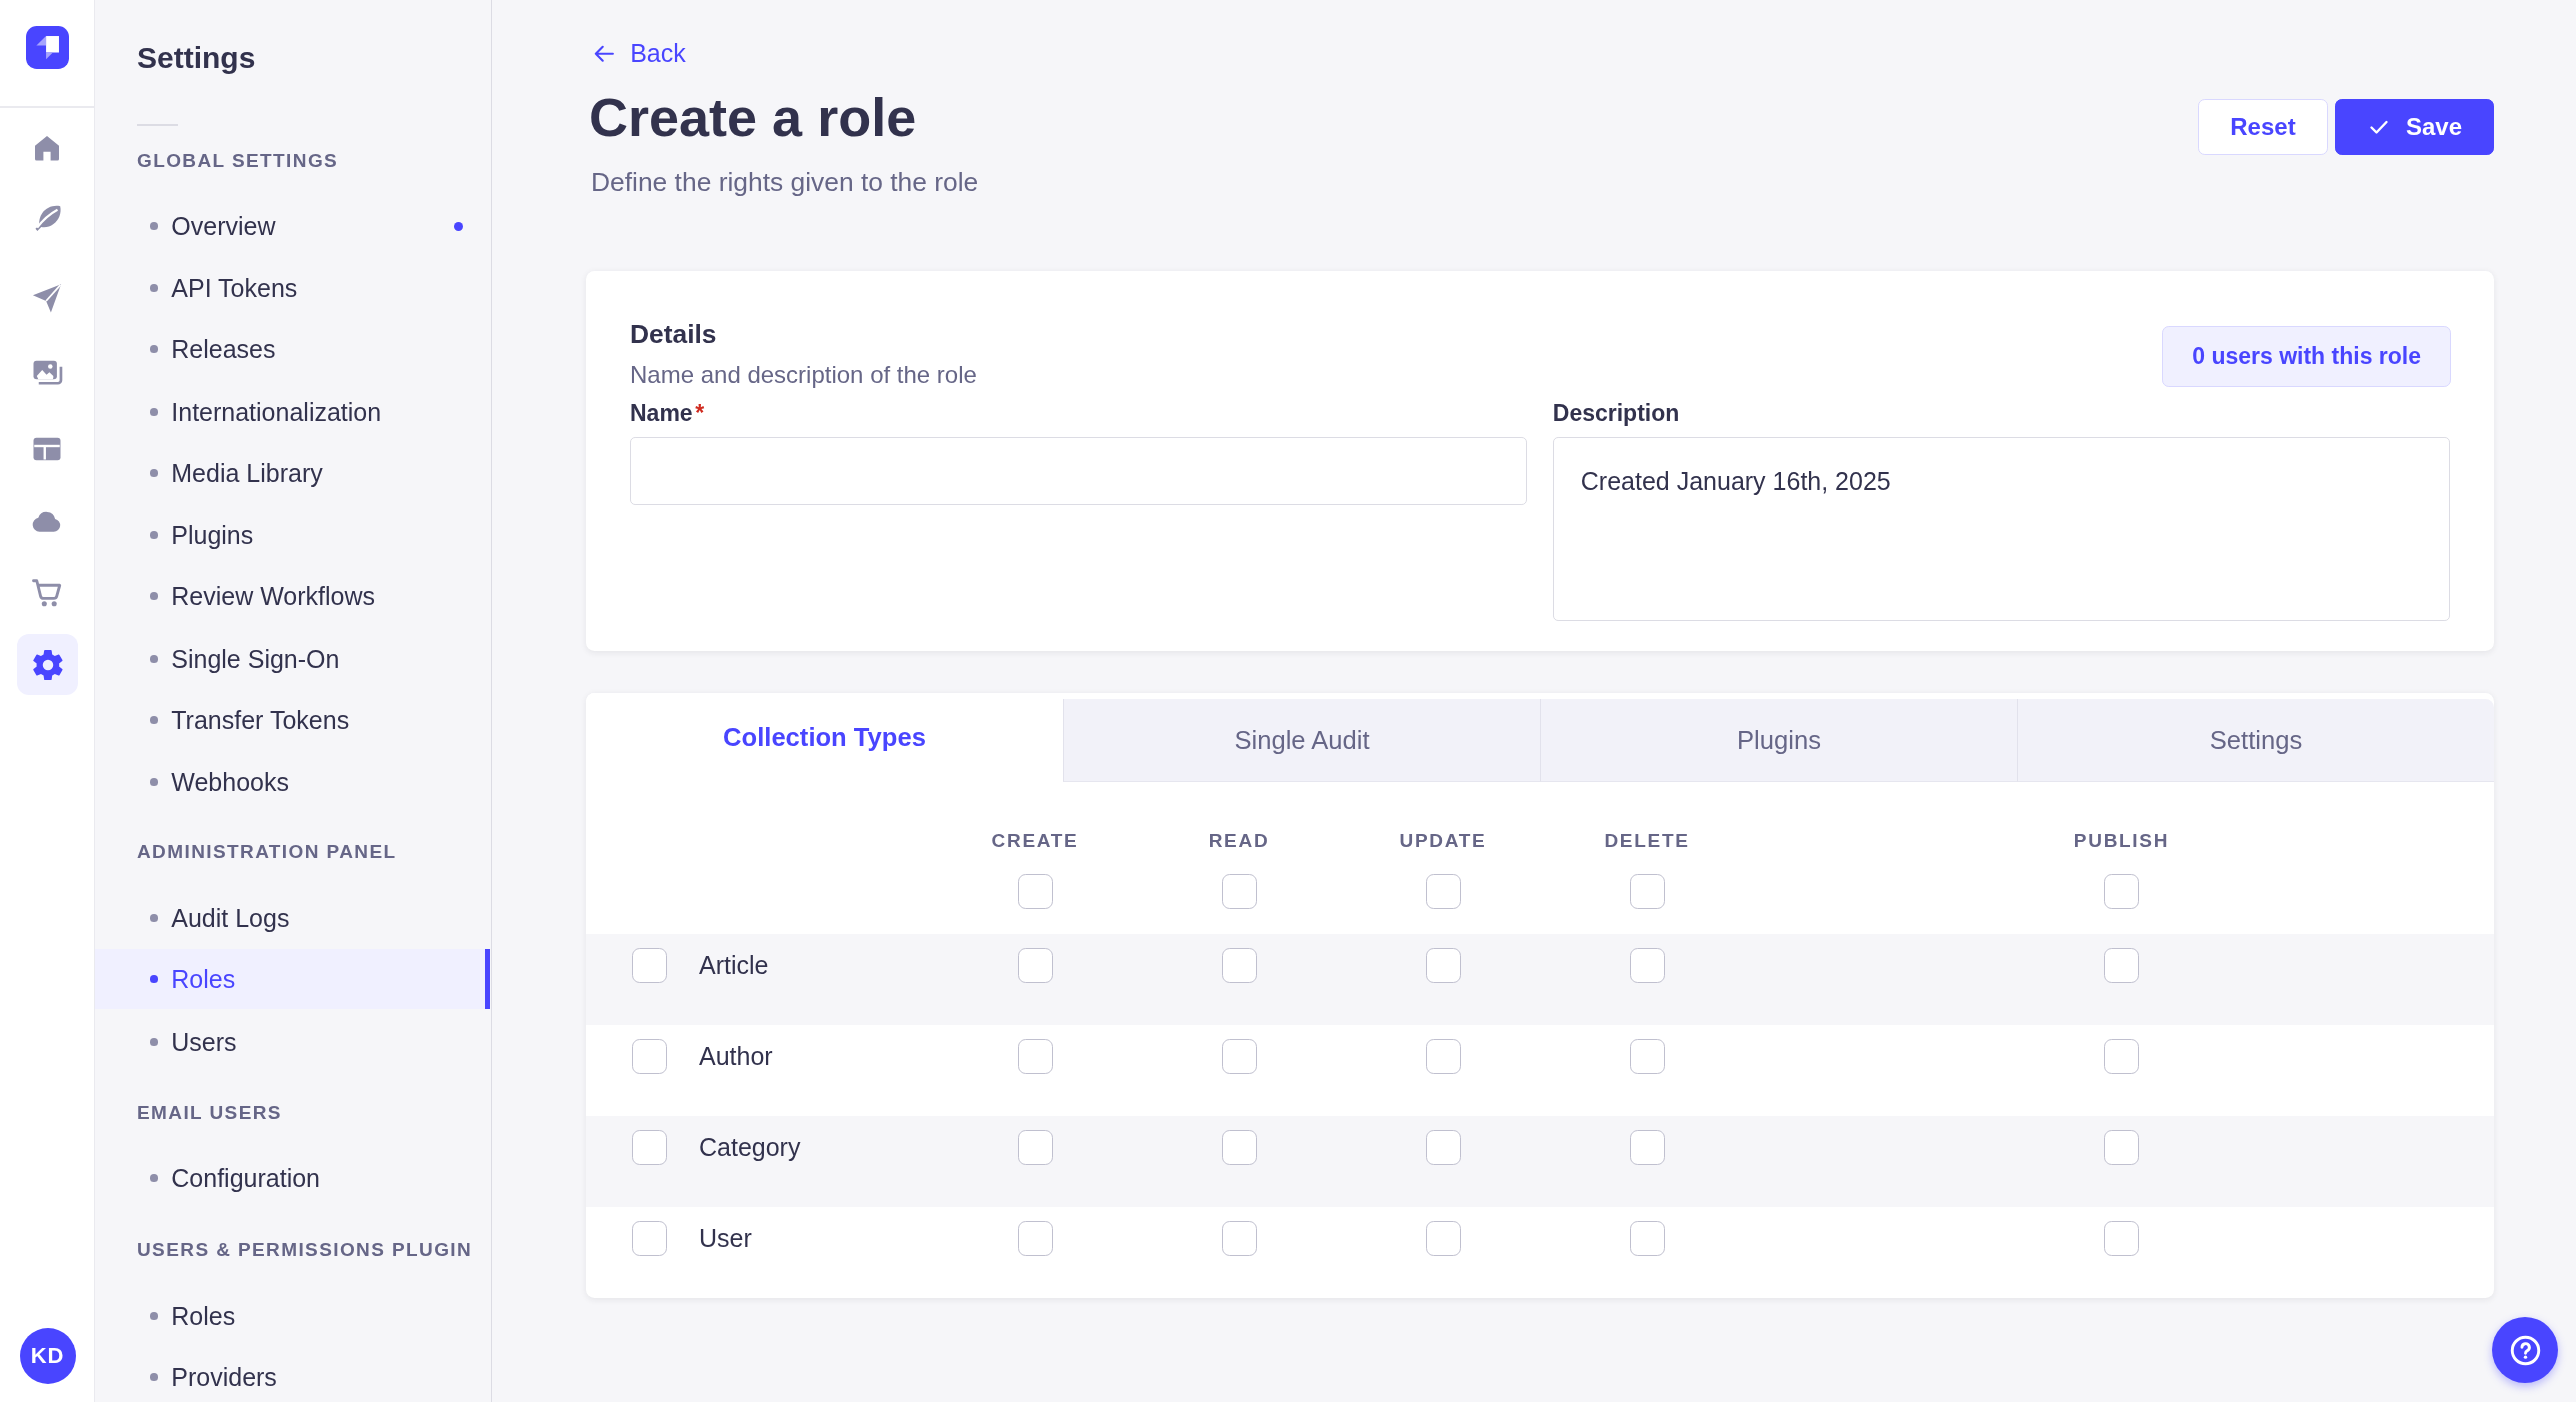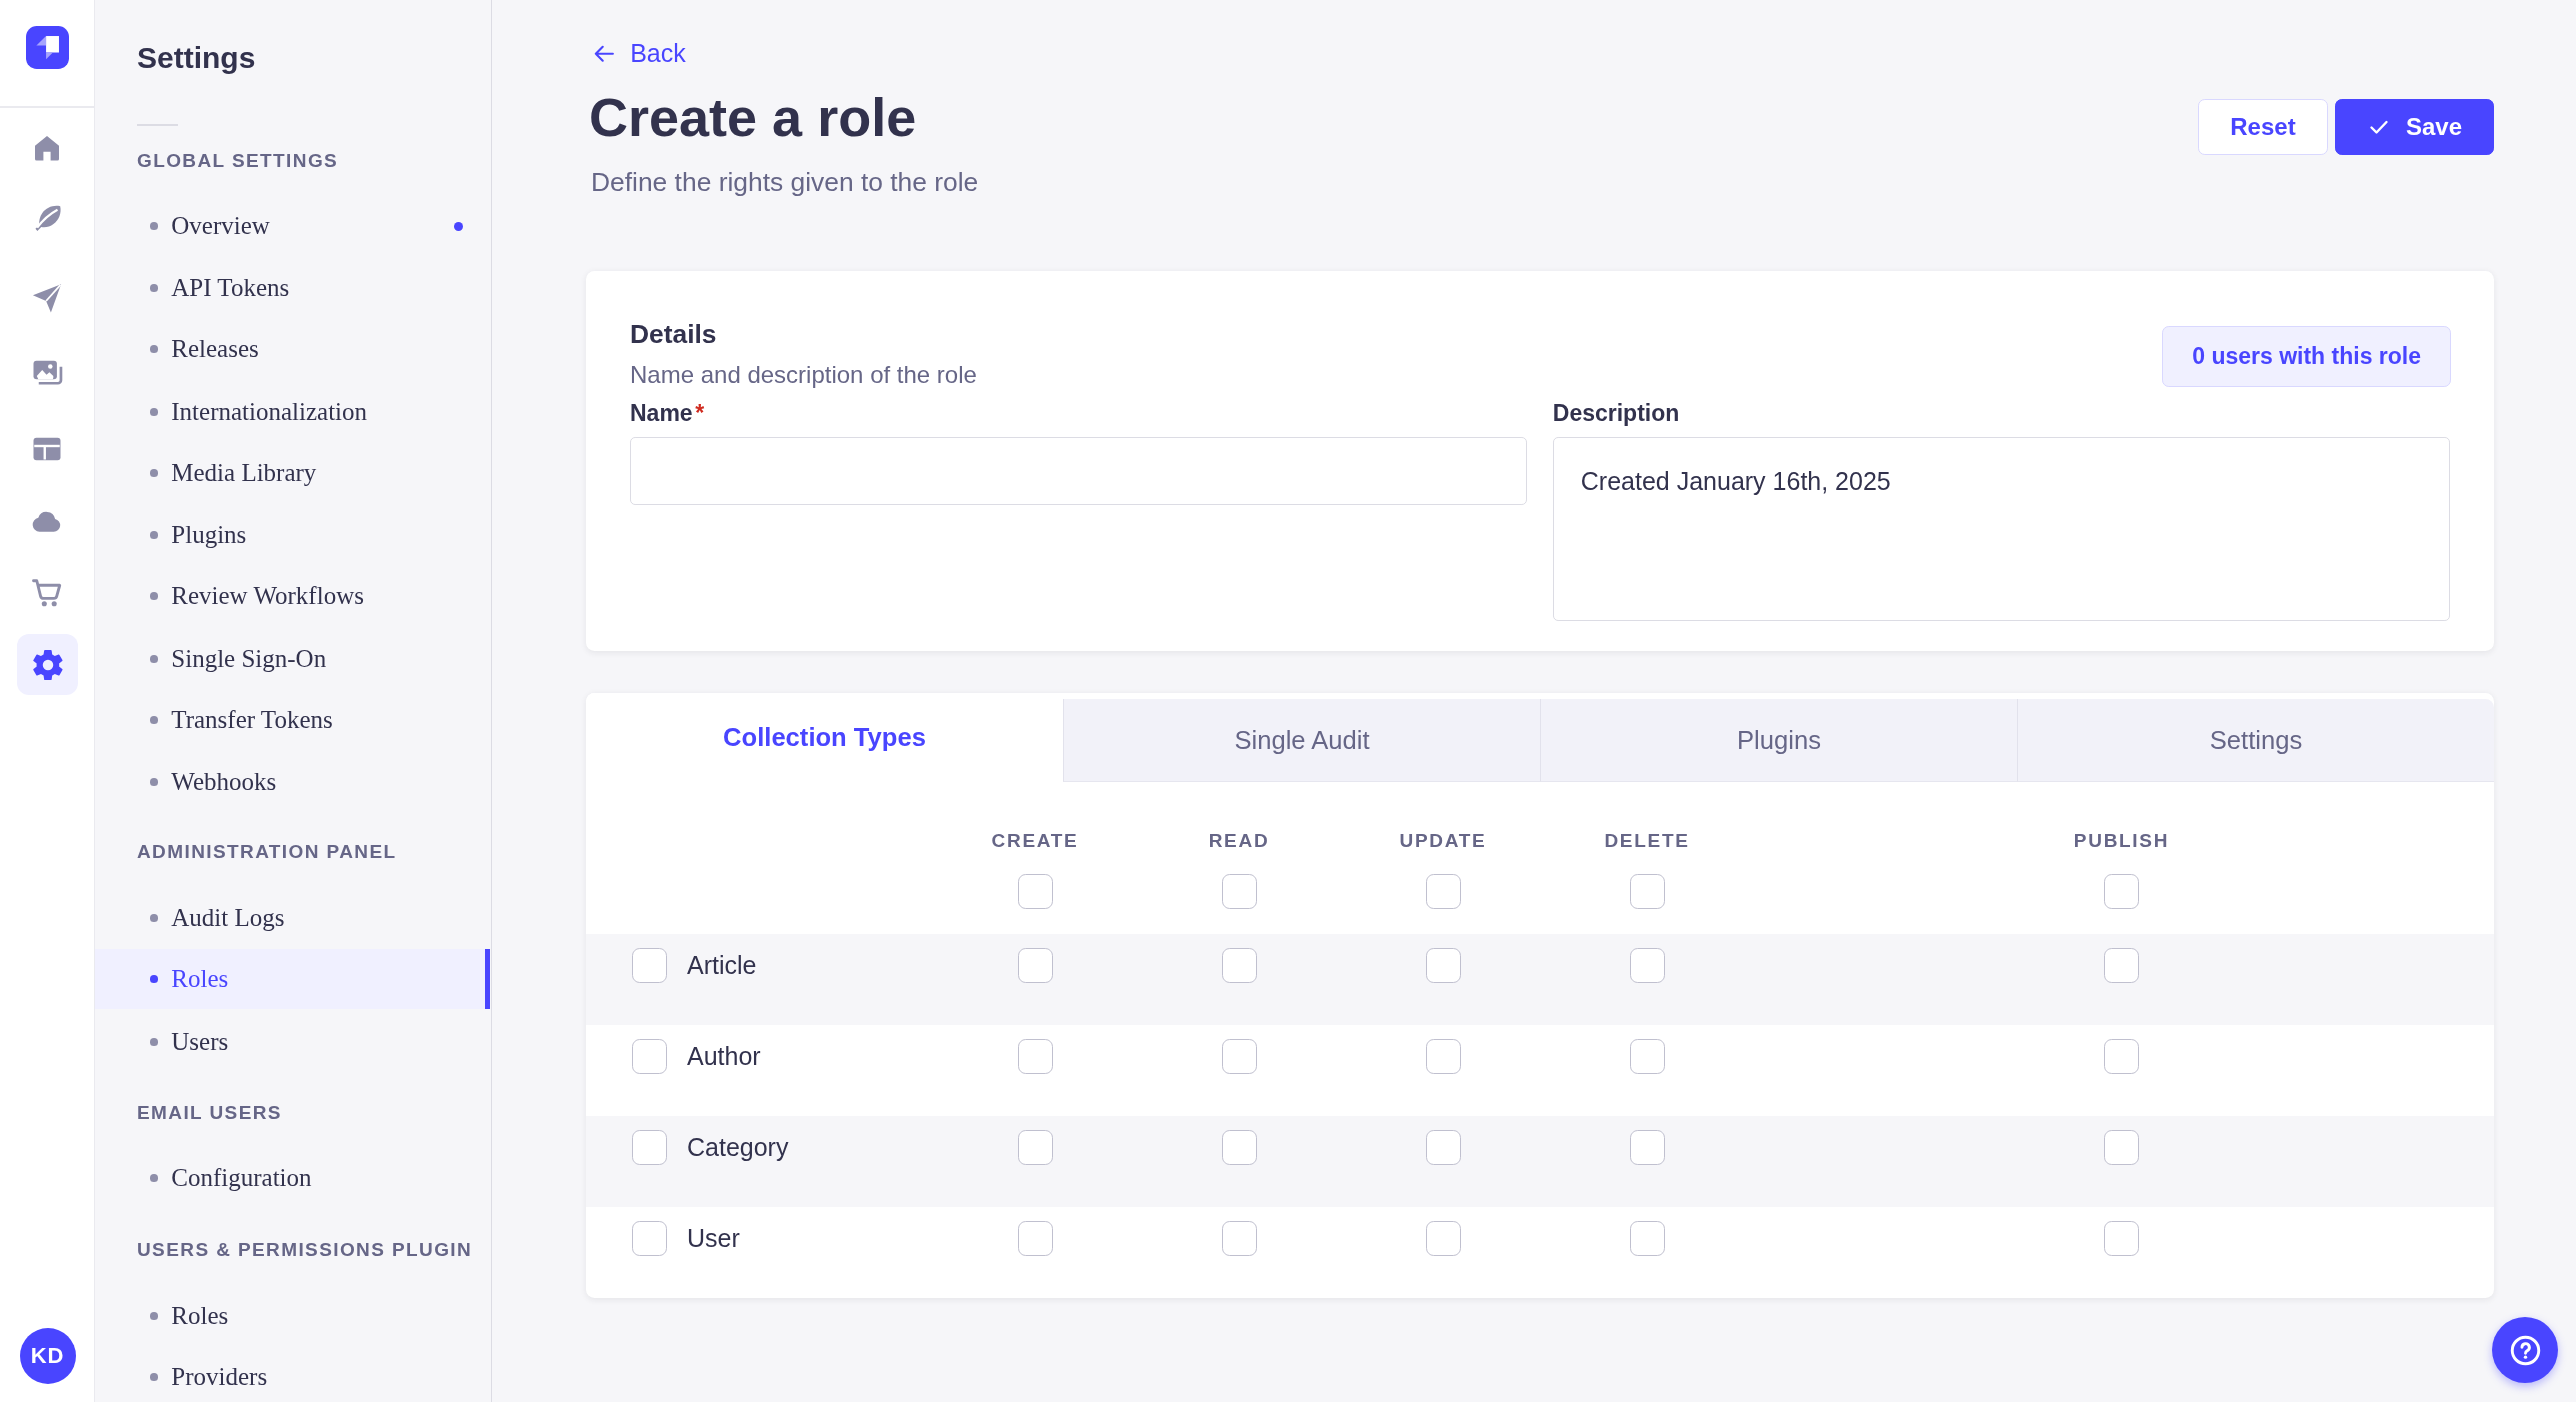--- a/index.html
+++ b/index.html
@@ -47,21 +47,21 @@
   }
   .sb-title { position:absolute; left:42px; top:41px; font-size:30px; font-weight:700; color:#32324d; }
   .sb-title-divider { position:absolute; left:42px; top:124px; width:41px; height:1.7px; background:#dcdce4; }
   .nav-section {
     position:absolute; left:42px; height:27px; line-height:27px;
     font-size:19px; font-weight:700; letter-spacing:1.4px; color:#666687;
   }
   .nav-item {
     position:absolute; left:0; width:395px; height:60px;
     display:flex; align-items:center; cursor:pointer;
-    font-size:25px; color:#32324d;font-family:Liberation Serif, serif;
+    font-size:25px; color:#32324d;
   }
   .nav-bullet {
     width:7.7px; height:7.7px; border-radius:50%; background:#8e8ea9;
     margin-left:55px; margin-right:13.6px; flex:none;
   }
   .nav-item.active { background:#f0f0ff; border-right:5.1px solid #4945ff; color:#4945ff; }
   .nav-item.active .nav-bullet { background:#4945ff; }
   .notif-dot {
     position:absolute; right:27px; top:25.6px;
     width:9.4px; height:9.4px; border-radius:50%; background:#4945ff;
@@ -140,21 +140,21 @@
   .head-label { text-align:center; font-size:19px; font-weight:700; letter-spacing:1.7px; color:#666687; }
   .head-checks { position:absolute; left:0; right:0; top:92px; }
   .cb-cell { display:flex; justify-content:center; }
   .cb {
     width:35px; height:35px; border:1.7px solid #c0c0cf; border-radius:7.7px;
     background:#ffffff; cursor:pointer; flex:none;
   }
   .perm-row { height:91px; }
   .perm-row.stripe { background:#f6f6f9; }
   .perm-row:last-child { border-bottom-left-radius:8.5px; border-bottom-right-radius:8.5px; }
-  .entity-cell { display:flex; align-items:center; gap:20px; padding-left:46px; }
+  .entity-cell { display:flex; align-items:center; gap:32px; padding-left:46px; }
   .entity-label { font-size:25px; color:#32324d; }
 
   
   .help-btn {
     position:absolute; left:2492px; top:1317px; width:66px; height:66px; border-radius:50%;
     background:#4945ff; border:none; cursor:pointer;
     display:flex; align-items:center; justify-content:center;
     box-shadow:0 3.4px 8.5px rgba(73,69,255,0.35);
   }
   .help-btn svg { width:37px; height:37px; }

